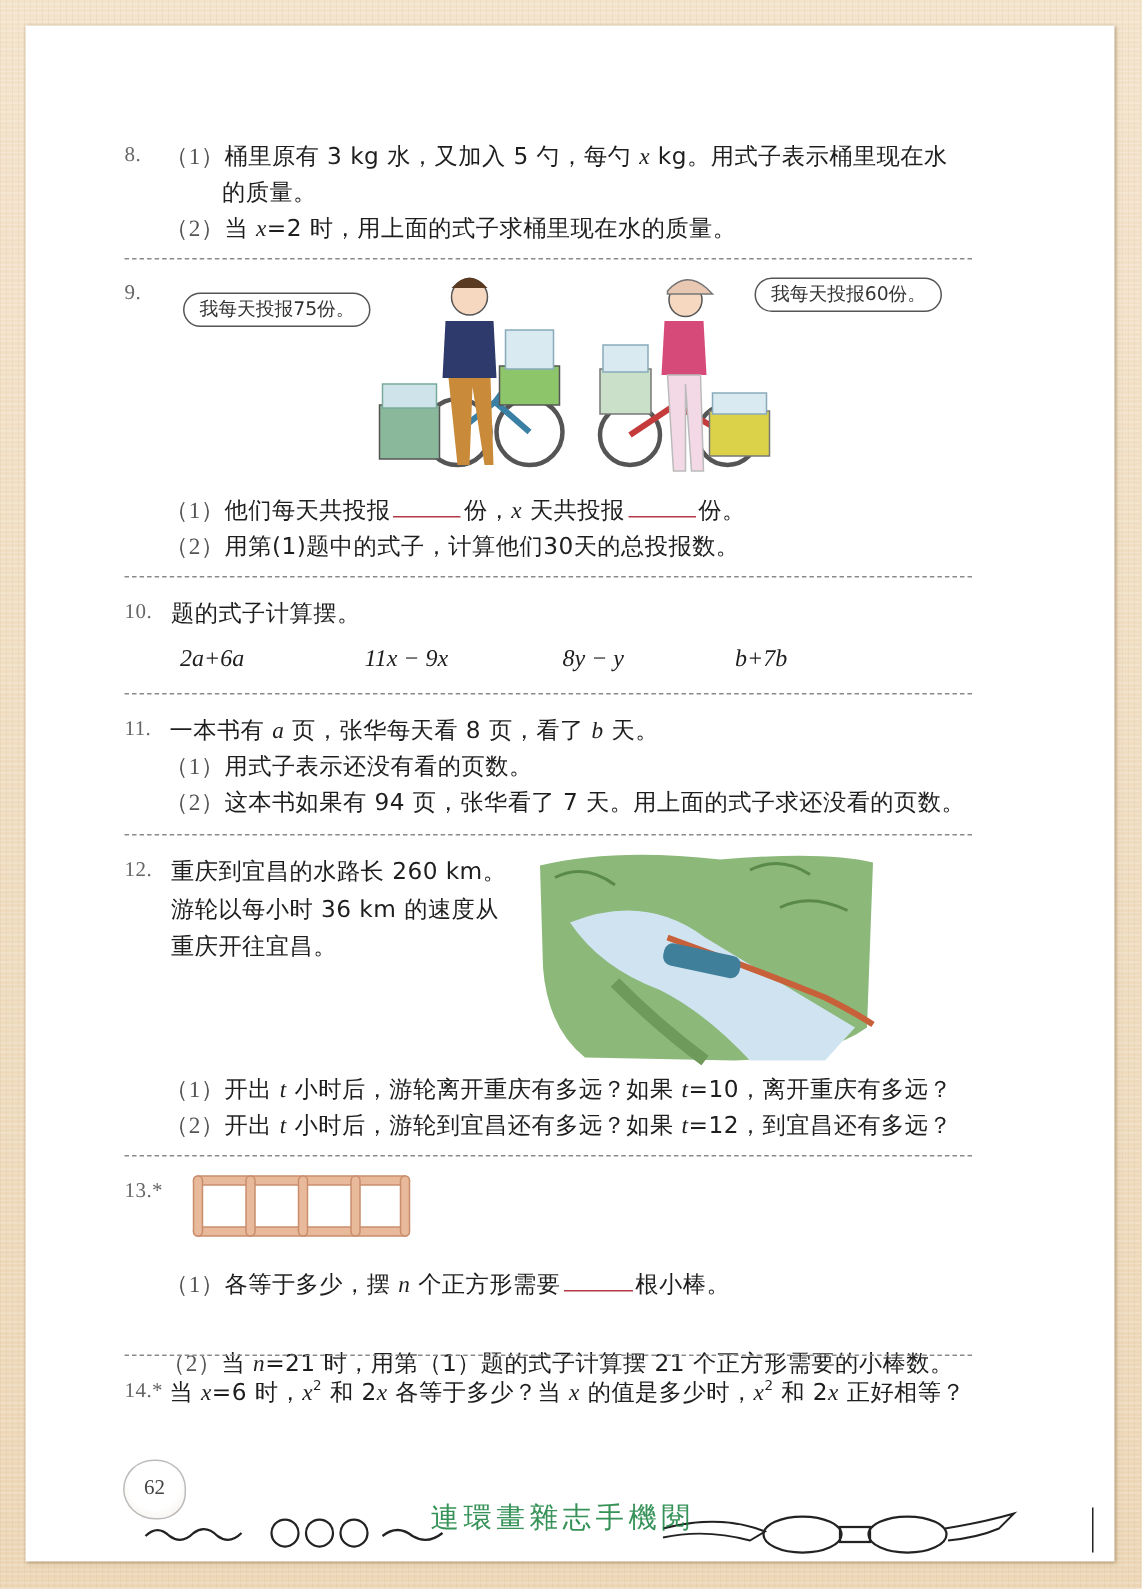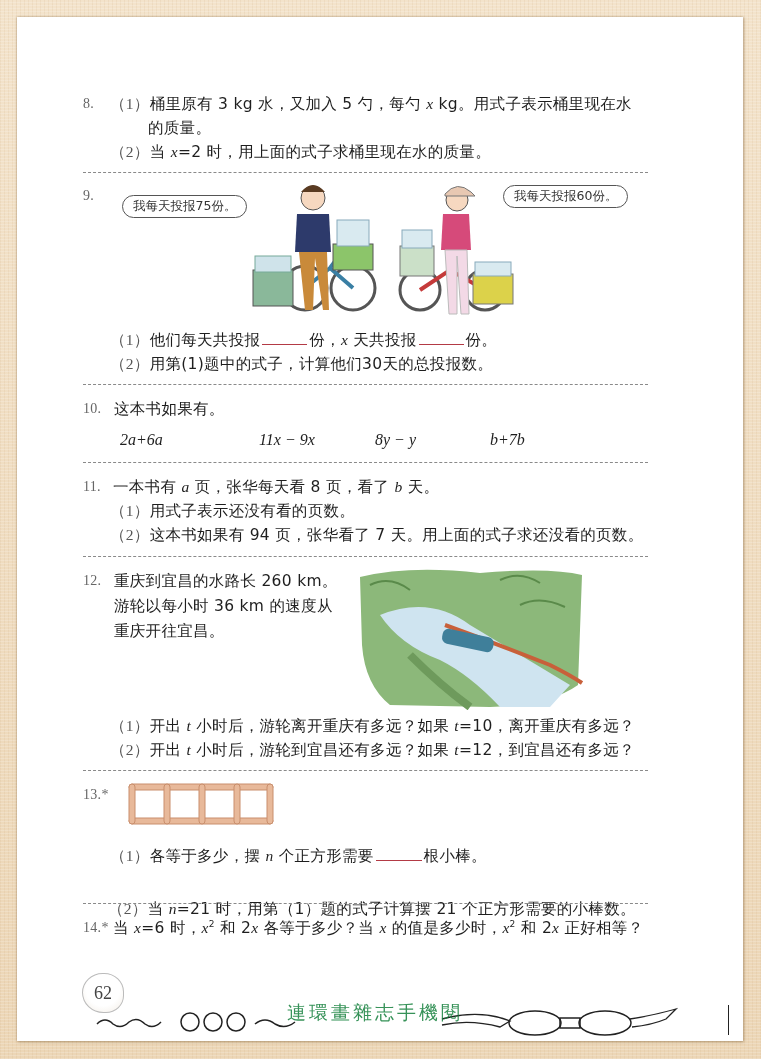--- a/index.html
+++ b/index.html
@@ -37,21 +37,21 @@
   .bubble {
     position: absolute; border: 1px solid #555; border-radius: 12px;
     background: #fff; font-size: 12.5px; color: #333; padding: 2px 10px;
     white-space: nowrap;
   }
   .illus { position: absolute; }
   .pagenum {
     position: absolute; left: 82px; top: 973px; width: 40px; height: 38px;
     border-radius: 50% 48% 44% 52%; border: 1px solid #bbb;
     background: radial-gradient(circle at 50% 40%, #fff 55%, #f2ece4 100%);
-    font-family: "Liberation Serif", serif; font-size: 18px; color: #444;
+    font-family: "Liberation Serif", serif; font-size: 14px; color: #444;
     display: flex; align-items: center; justify-content: center;
   }
   .watermark {
     position: absolute; left: 215px; top: 1003px; width: 320px; text-align: center;
     color: #15803d; font-size: 19px; line-height: 18px; letter-spacing: 3px; opacity: 0.85;
   }
   .vbar { position: absolute; left: 728px; top: 1005px; width: 1px; height: 30px; background: #222; }
 </style>
 </head>
 <body>
@@ -101,23 +101,23 @@
 </svg>
 <div class="txt" style="left:110px;top:330px;">
   <span class="sub">（1）</span><span>他们每天共投报</span><span class="blank"></span><span>份，</span><span class="it">x</span><span> 天共投报</span><span class="blank"></span><span>份。</span>
 </div>
 <div class="txt" style="left:110px;top:354px;">
   <span class="sub">（2）</span><span>用第(1)题中的式子，计算他们30天的总投报数。</span>
 </div>
 <div class="sep" style="top:384px;"></div>
 
 <div class="txt num" style="left:83px;top:401px;">10.</div>
-<div class="txt" style="left:114px;top:399px;">这本书如果有。</div>
+<div class="txt" style="left:114px;top:399px;">题的式子计算摆。</div>
 <div class="expr it" style="left:120px;top:431px;">2a+6a</div>
-<div class="expr it" style="left:243px;top:431px;margin-left:16px;">11x − 9x</div>
+<div class="expr it" style="left:243px;top:431px;">11x − 9x</div>
 <div class="expr it" style="left:375px;top:431px;">8y − y</div>
 <div class="expr it" style="left:490px;top:431px;">b+7b</div>
 <div class="sep" style="top:462px;"></div>
 
 <div class="txt num" style="left:83px;top:479px;">11.</div>
 <div class="txt" style="left:113px;top:477px;">
   <span>一本书有 </span><span class="it">a</span><span> 页，张华每天看 8 页，看了 </span><span class="it">b</span><span> 天。</span>
 </div>
 <div class="txt" style="left:110px;top:501px;">
   <span class="sub">（1）</span><span>用式子表示还没有看的页数。</span>

